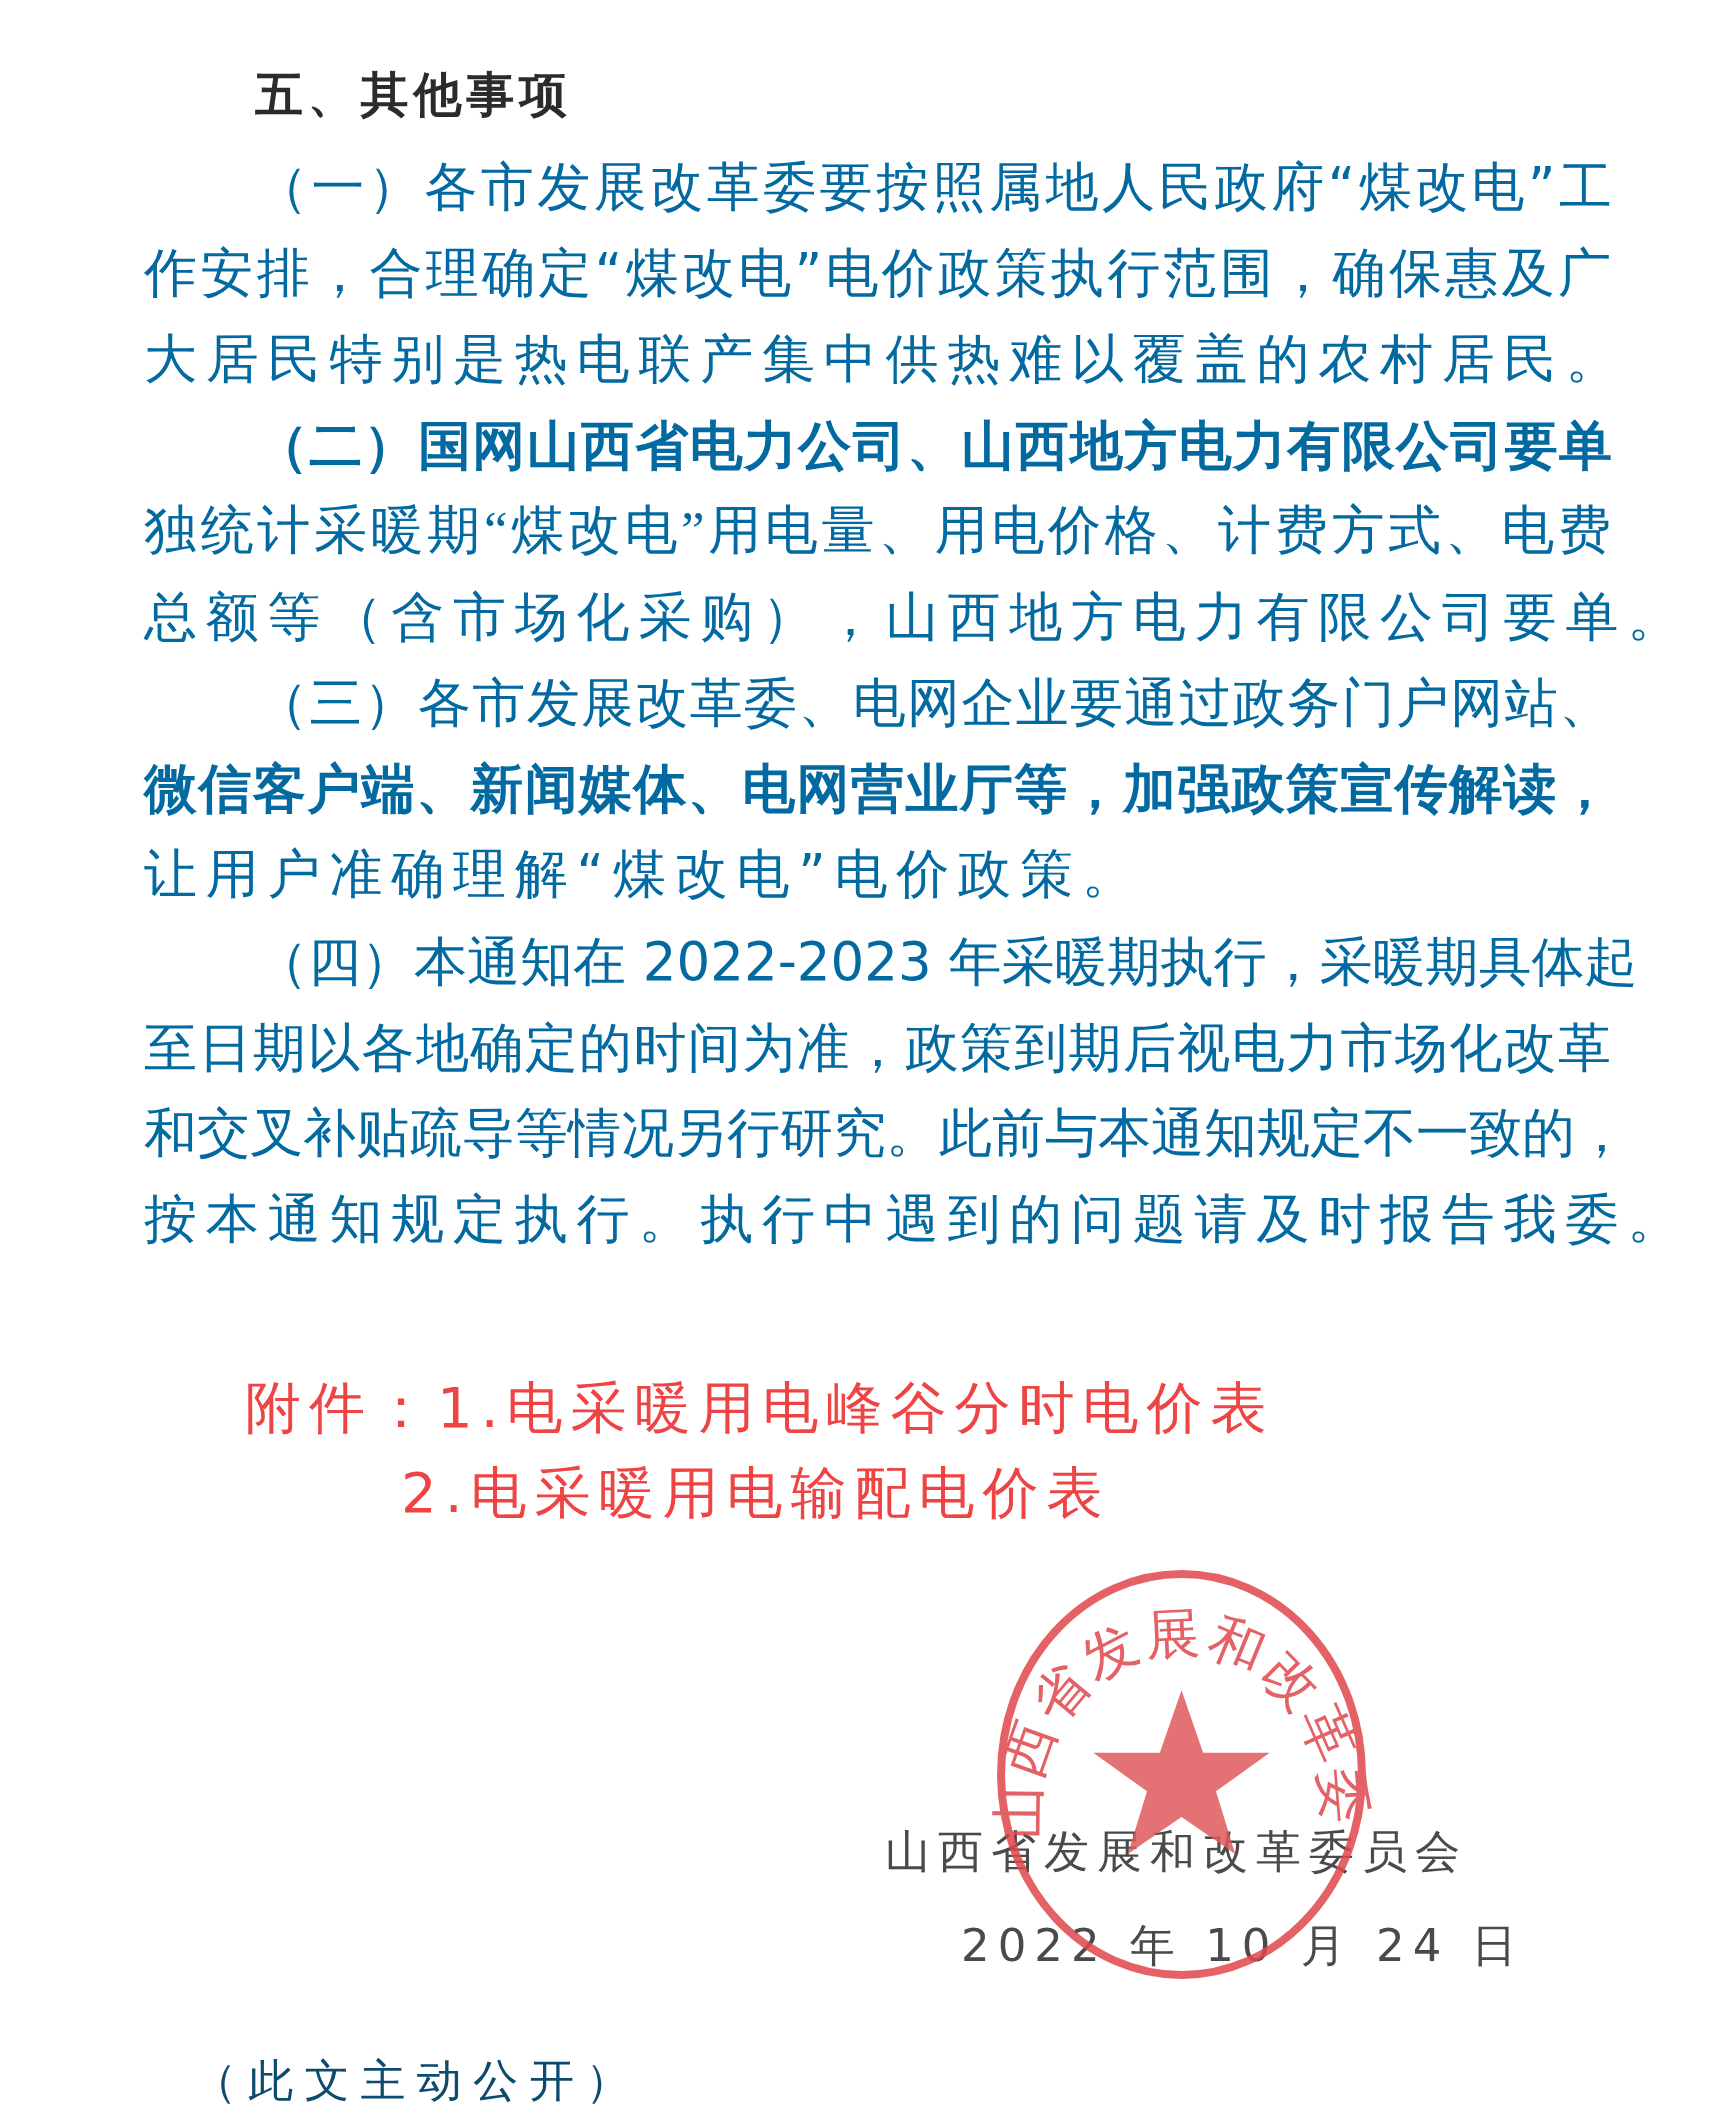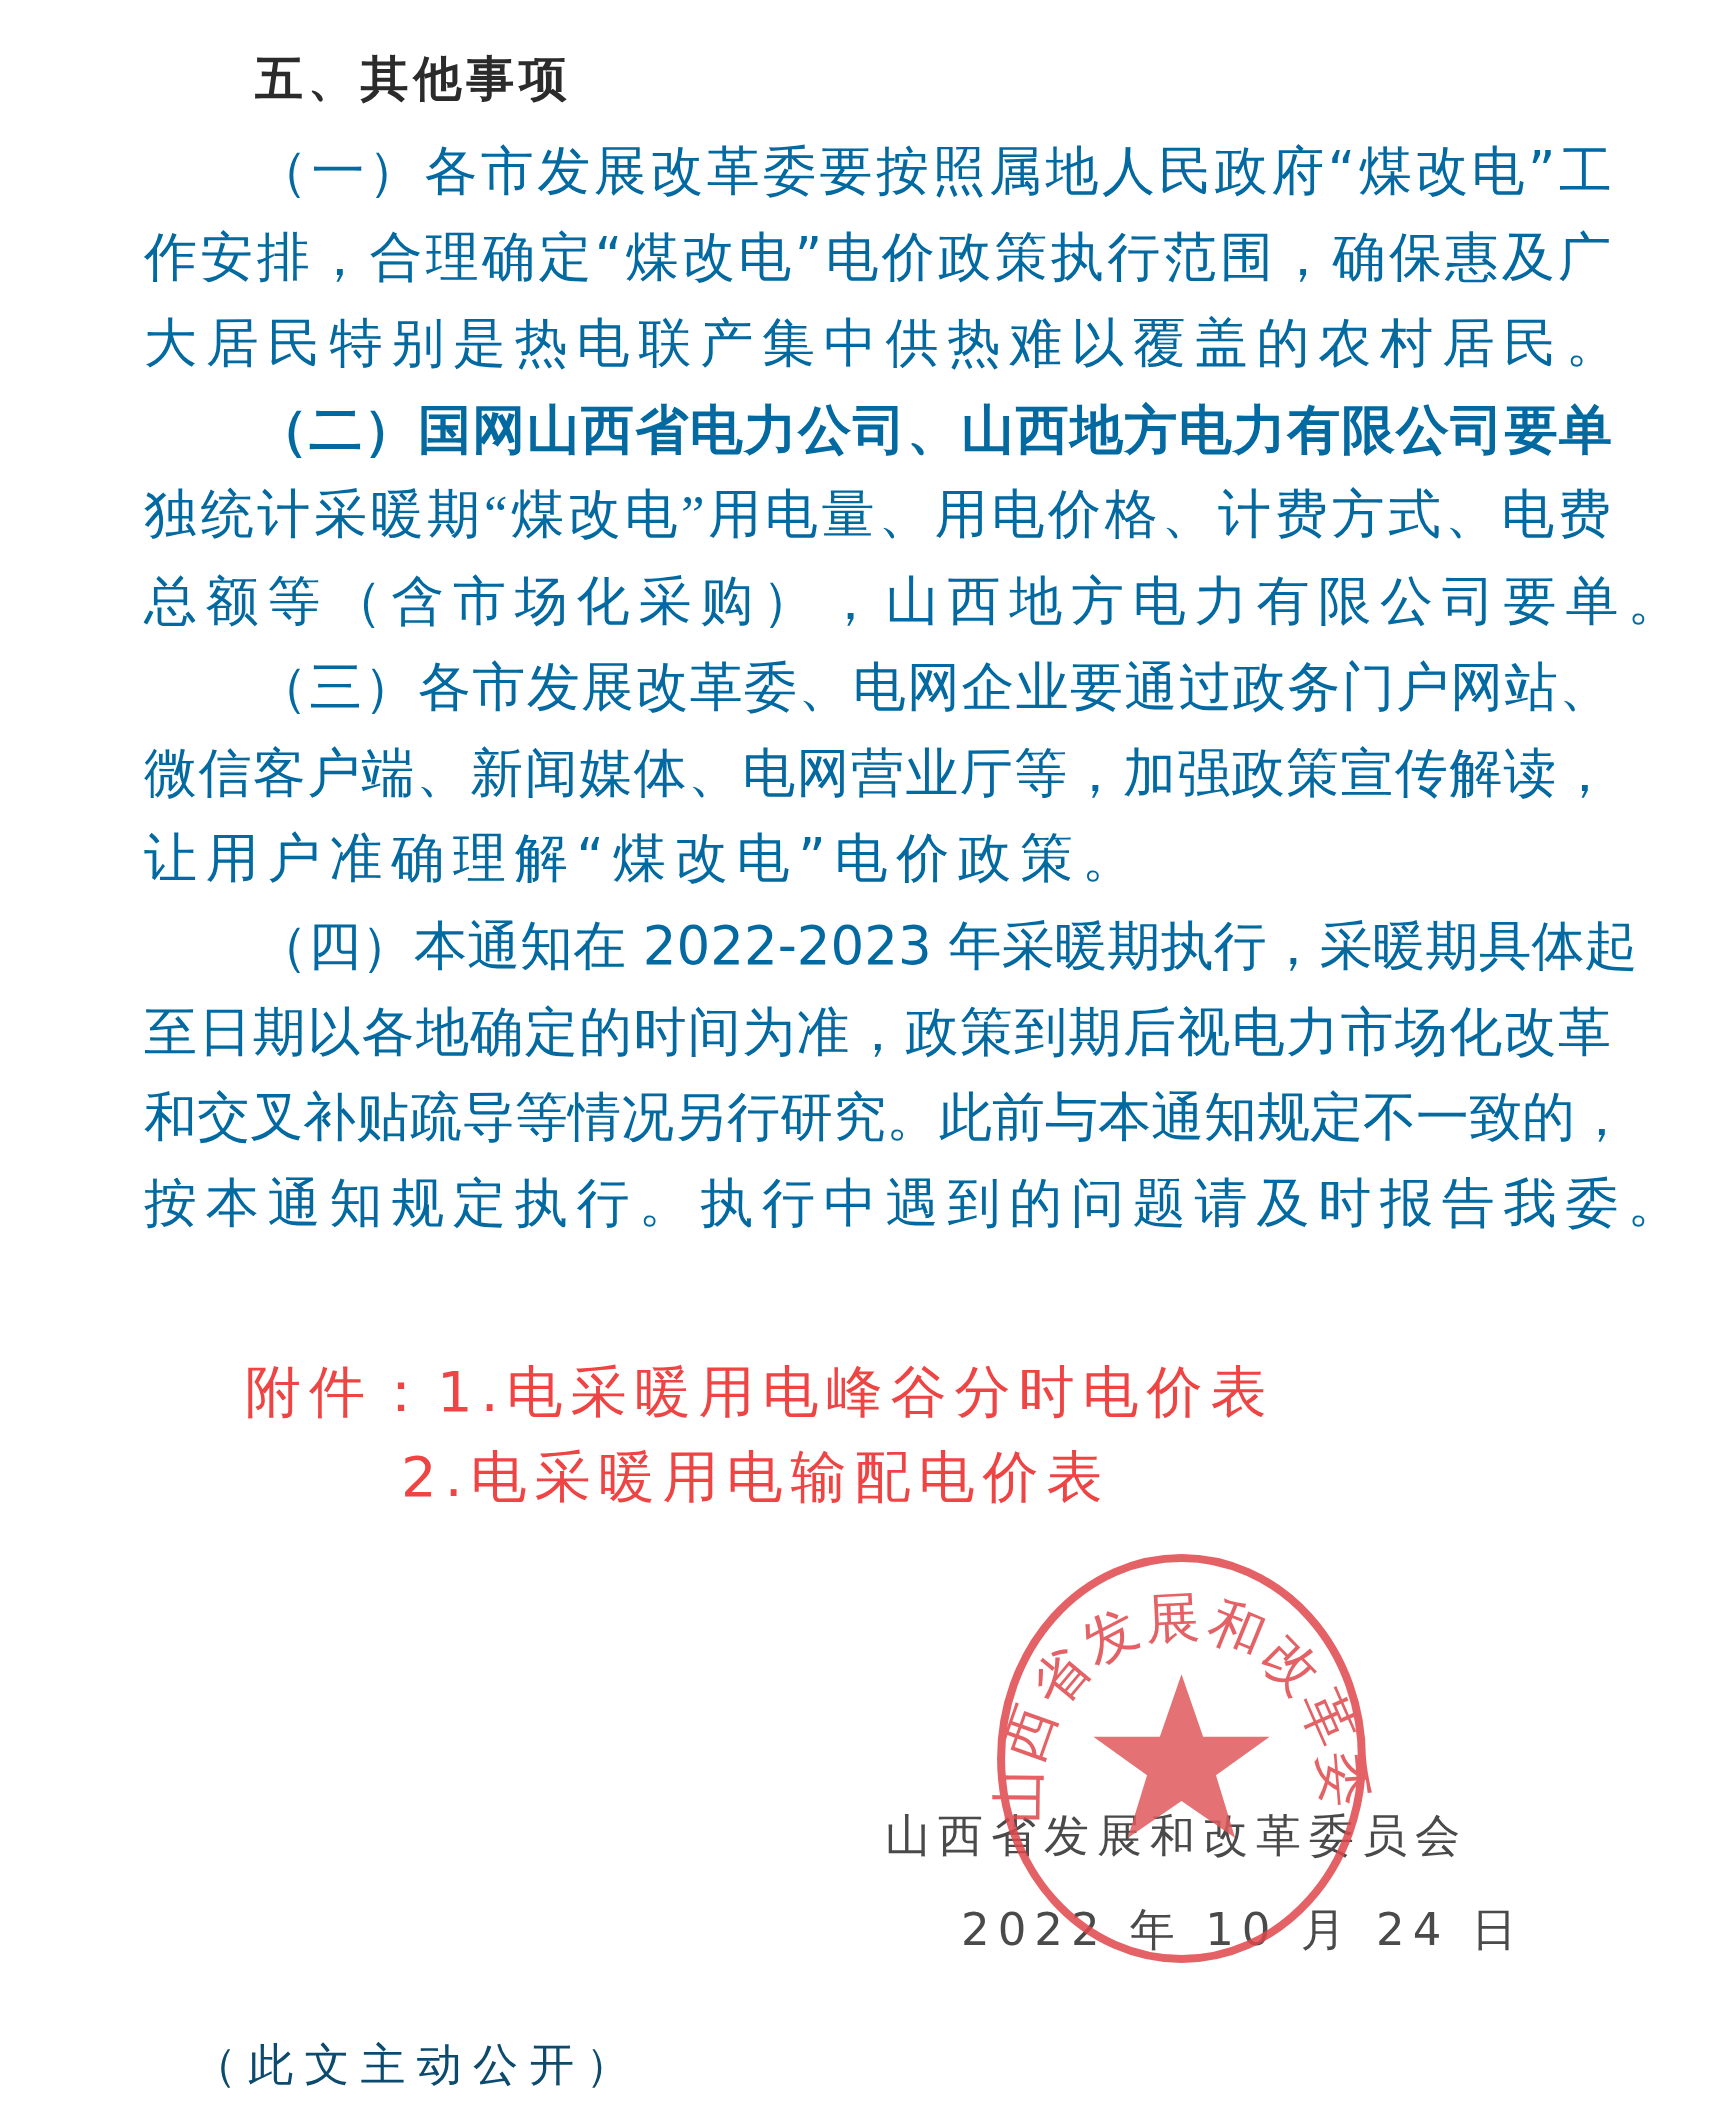--- a/index.html
+++ b/index.html
@@ -10,21 +10,21 @@
     body {
       width: 1730px;
       height: 2108px;
       position: relative;
       overflow: hidden;
       color: #3a3a3a;
       font-family: "DejaVu Sans", "Liberation Sans", sans-serif;
     }
     .page {
       position: absolute;
-      left: 0; top: 0;
+      left: 0; top: 16px;
       width: 1730px; height: 1672px;
     }
     .heading {
       position: absolute;
       left: 255px;
       top: 47px;
       font-size: 48px;
       font-weight: bold;
       color: #2b2b2b;
       letter-spacing: 4.8px;
@@ -86,21 +86,21 @@
 
   <div class="line indent" style="top:144px;">（一）各市发展改革委要按照属地人民政府“煤改电”工</div>
   <div class="line full" style="top:230px;">作安排，合理确定“煤改电”电价政策执行范围，确保惠及广</div>
   <div class="line full last" style="top:316px;">大居民特别是热电联产集中供热难以覆盖的农村居民。</div>
 
   <div class="line indent" style="top:403px;font-weight:bold;">（二）国网山西省电力公司、山西地方电力有限公司要单</div>
   <div class="line full" style="top:488px;font-family:Liberation Serif, serif;">独统计采暖期“煤改电”用电量、用电价格、计费方式、电费</div>
   <div class="line full last" style="top:574px;">总额等（含市场化采购），山西地方电力有限公司要单。</div>
 
   <div class="line indent" style="top:660px;">（三）各市发展改革委、电网企业要通过政务门户网站、</div>
-  <div class="line full" style="top:746px;">微信客户端、新闻媒体、电网营业厅等，加强政策宣传解读，</div>
+  <div class="line full" style="top:746px;font-weight:bold;">微信客户端、新闻媒体、电网营业厅等，加强政策宣传解读，</div>
   <div class="line full last" style="top:831px;">让用户准确理解“煤改电”电价政策。</div>
 
   <div class="line indent" style="top:919px;">（四）本通知在 2022-2023 年采暖期执行，采暖期具体起</div>
   <div class="line full" style="top:1005px;">至日期以各地确定的时间为准，政策到期后视电力市场化改革</div>
   <div class="line full" style="top:1090px;">和交叉补贴疏导等情况另行研究。此前与本通知规定不一致的，</div>
   <div class="line full last" style="top:1176px;">按本通知规定执行。执行中遇到的问题请及时报告我委。</div>
 
   <div class="attach" style="left:245px; top:1355px;">
     <span>附件：</span><span>1.电采暖用电峰谷分时电价表</span>
   </div>

